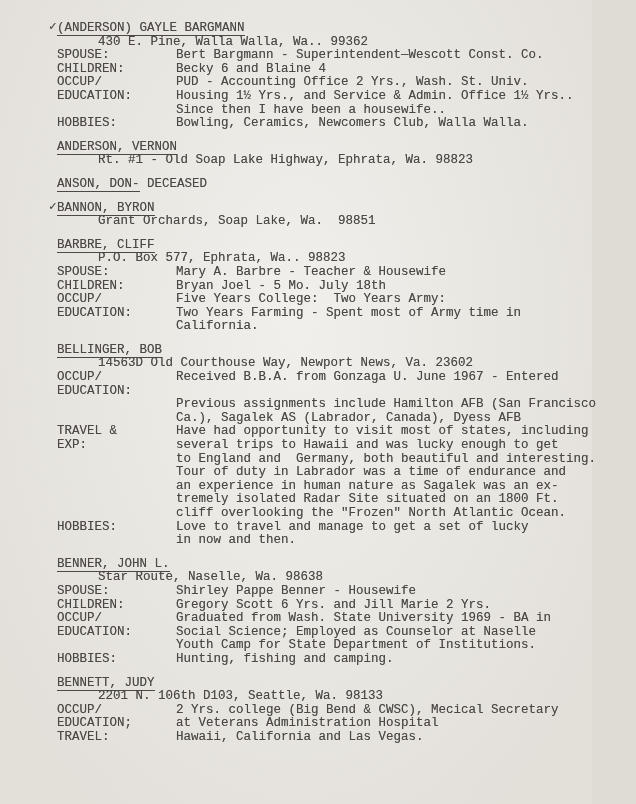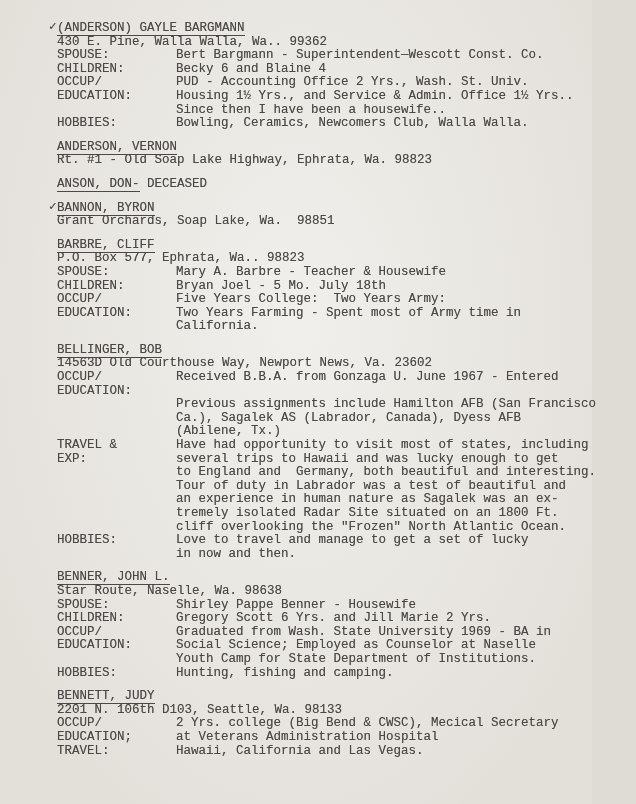--- a/index.html
+++ b/index.html
@@ -30,21 +30,21 @@
     display: inline-block;
     width: 8px;
     margin-left: -8px;
     transform: translateY(-1px);
   }
   .name {
     border-bottom: 1px solid currentColor;
     white-space: pre;
   }
   .suffix { white-space: pre; }
-  .addr { white-space: pre; }
+  .addr { white-space: pre; margin-left: 41px; }
   .row { display: flex; gap: 28px; }
   .label {
     flex: 0 0 91px;
     white-space: pre;
   }
   .text {
     flex: 1 1 auto;
     white-space: pre;
     font-family: Liberation Mono, monospace;
   }
@@ -159,43 +159,39 @@
   <div class="row">
             <span class="label"></span>
             <span class="text">Previous assignments include Hamilton AFB (San Francisco</span>
           </div>
 
   <div class="row">
             <span class="label"></span>
             <span class="text">Ca.), Sagalek AS (Labrador, Canada), Dyess AFB</span>
           </div>
 
-  <div class="row">
-            <span class="label"></span>
-            <span class="text">(Abilene, Tx.)</span>
-          </div>
 
   <div class="row">
             <span class="label">TRAVEL &amp;</span>
             <span class="text">Have had opportunity to visit most of states, including</span>
           </div>
 
   <div class="row">
             <span class="label">EXP:</span>
             <span class="text">several trips to Hawaii and was lucky enough to get</span>
           </div>
 
   <div class="row">
             <span class="label"></span>
             <span class="text">to England and  Germany, both beautiful and interesting.</span>
           </div>
 
   <div class="row">
             <span class="label"></span>
-            <span class="text">Tour of duty in Labrador was a test of beautiful and</span>
+            <span class="text">Tour of duty in Labrador was a time of endurance and</span>
           </div>
 
   <div class="row">
             <span class="label"></span>
             <span class="text">an experience in human nature as Sagalek was an ex-</span>
           </div>
 
   <div class="row">
             <span class="label"></span>
             <span class="text">tremely isolated Radar Site situated on an 1800 Ft.</span>

